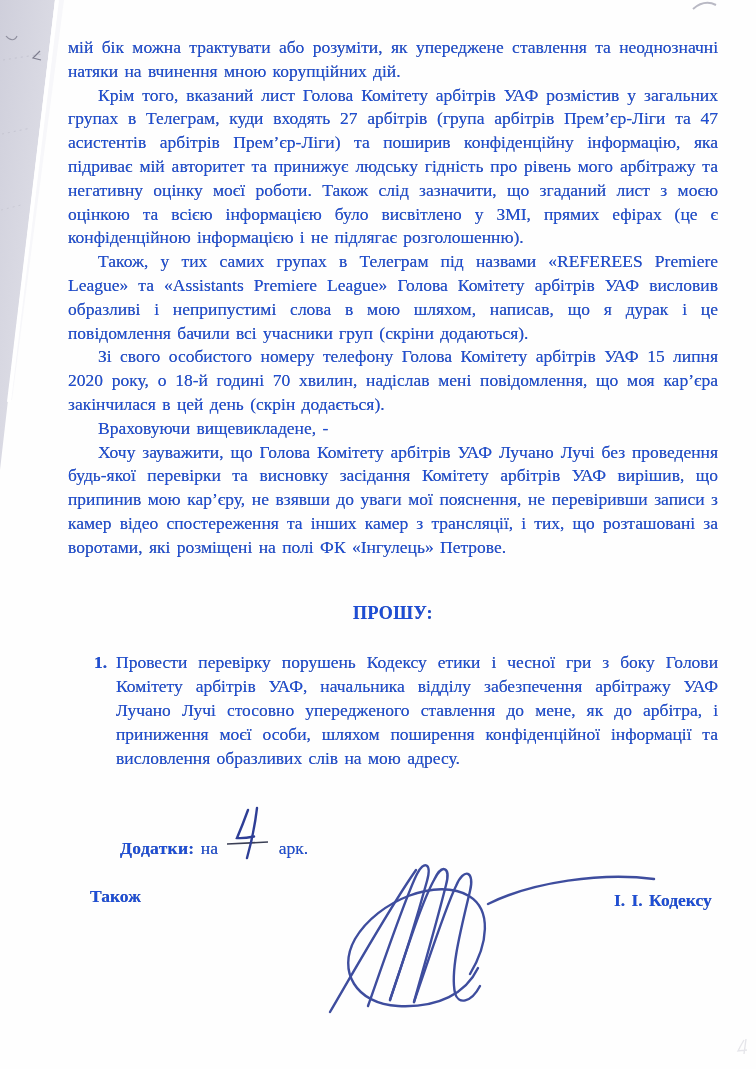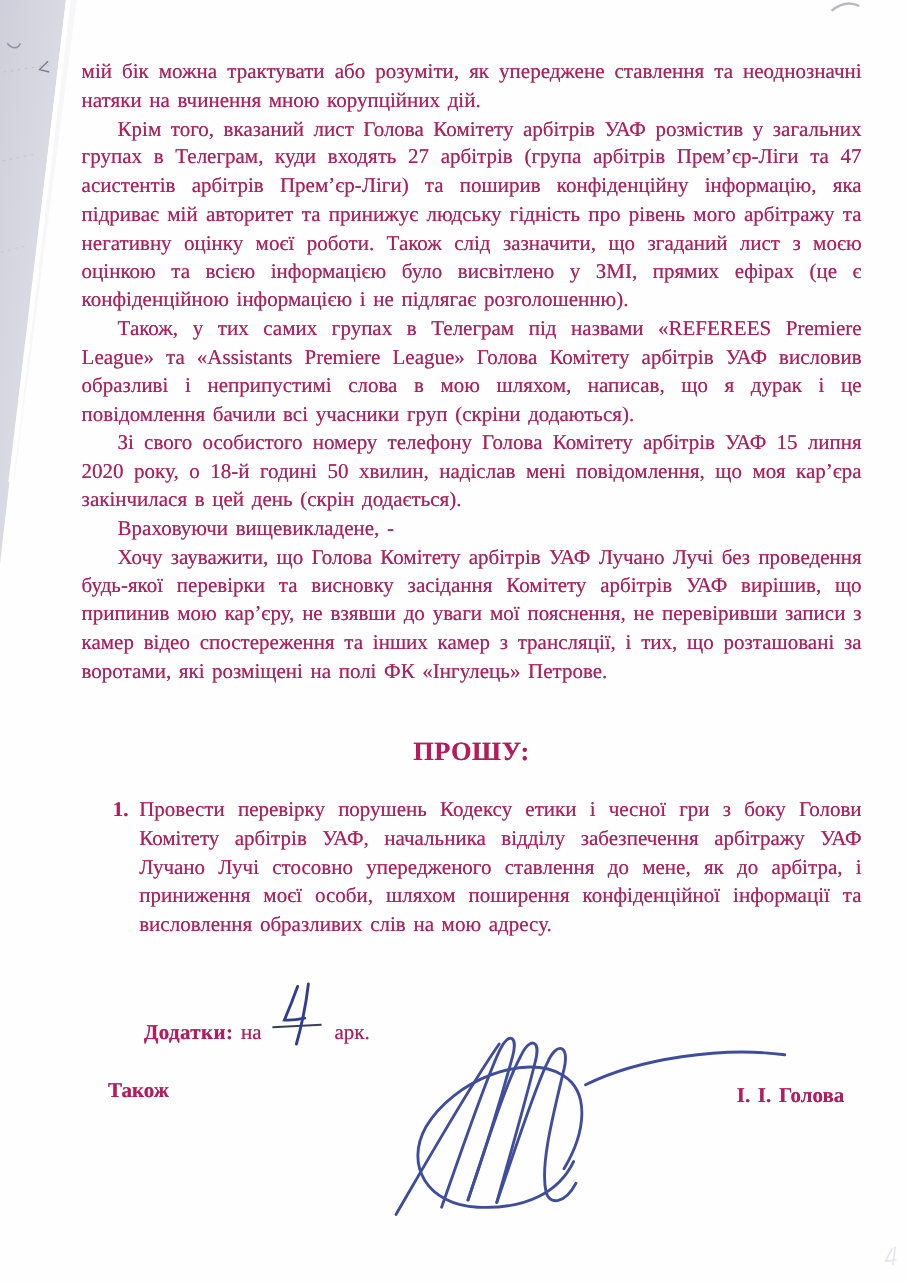--- a/index.html
+++ b/index.html
@@ -9,30 +9,29 @@
     font-family:"Liberation Serif","DejaVu Serif",serif;
   }
   .page{position:absolute;inset:0;background:#fefefe;}
   
   .fold-wrap{position:absolute;left:0;top:0;width:90px;height:500px;pointer-events:none;}
   .corner-mark-tr{position:absolute;left:692px;top:0;width:26px;height:14px;}
   .speck-br{position:absolute;left:736px;top:1038px;width:14px;height:18px;opacity:.45;}
   
   .doc{
     position:absolute;left:68px;top:36px;width:650px;
-    color:#be185d;font-size:17.5px;line-height:23.8px;
+    color:#1d4ed8;font-size:17.5px;line-height:23.8px;
     text-align:justify;word-spacing:2px;
     text-shadow:0 0 .5px rgba(20,20,20,.55);
-    margin-top:12px;
   }
   .doc p{margin:0;}
   .doc p.indent{text-indent:30px;}
   .req-heading{
     margin-top:42px;text-align:center;font-weight:bold;
-    letter-spacing:.5px;font-size:22px;
+    letter-spacing:.5px;font-size:18px;
   }
   .req-list{margin-top:26px;padding-left:26px;}
   .req-item{display:flex;}
   .req-item .num{font-weight:bold;flex:0 0 22px;}
   .req-item .itxt{flex:1;text-align:justify;}
   .attach-line{margin-top:30px;padding-left:52px;white-space:nowrap;}
   .attach-line b{letter-spacing:.3px;}
   .hand4{display:inline-block;vertical-align:baseline;position:relative;top:6px;margin:0 2px;}
   .date-line{margin-top:60px;padding-left:22px;}
   .sign-row{position:relative;margin-top:24px;height:30px;}
@@ -68,21 +67,21 @@
   <div class="corner-mark-tr">
     <svg width="26" height="14" viewBox="0 0 26 14">
         <path d="M1 9 C8 3, 16 1, 24 5" fill="none" stroke="#b9b9c4" stroke-width="2"></path>
       </svg>
   </div>
 
   <div class="doc">
     <p>мій бік можна трактувати або розуміти, як упереджене ставлення та неоднозначні натяки на вчинення мною корупційних дій.</p>
     <p class="indent">Крім того, вказаний лист Голова Комітету арбітрів УАФ розмістив у загальних групах в Телеграм, куди входять 27 арбітрів (група арбітрів Прем’єр-Ліги та 47 асистентів арбітрів Прем’єр-Ліги) та поширив конфіденційну інформацію, яка підриває мій авторитет та принижує людську гідність про рівень мого арбітражу та негативну оцінку моєї роботи. Також слід зазначити, що згаданий лист з моєю оцінкою та всією інформацією було висвітлено у ЗМІ, прямих ефірах (це є конфіденційною інформацією і не підлягає розголошенню).</p>
     <p class="indent">Також, у тих самих групах в Телеграм під назвами «REFEREES Premiere League» та «Assistants Premiere League» Голова Комітету арбітрів УАФ висловив образливі і неприпустимі слова в мою шляхом, написав, що я дурак і це повідомлення бачили всі учасники груп (скріни додаються).</p>
-    <p class="indent">Зі свого особистого номеру телефону Голова Комітету арбітрів УАФ 15 липня 2020 року, о 18-й годині 50 хвилин, надіслав мені повідомлення, що моя кар’єра закінчилася в цей день (скрін додається).</p>
+    <p class="indent">Зі свого особистого номеру телефону Голова Комітету арбітрів УАФ 15 липня 2020 року, о 18-й годині 70 хвилин, надіслав мені повідомлення, що моя кар’єра закінчилася в цей день (скрін додається).</p>
     <p class="indent">Враховуючи вищевикладене, -</p>
     <p class="indent">Хочу зауважити, що Голова Комітету арбітрів УАФ Лучано Лучі без проведення будь-якої перевірки та висновку засідання Комітету арбітрів УАФ вирішив, що припинив мою кар’єру, не взявши до уваги мої пояснення, не перевіривши записи з камер відео спостереження та інших камер з трансляції, і тих, що розташовані за воротами, які розміщені на полі ФК «Інгулець» Петрове.</p>
 
     <div class="req-heading">ПРОШУ:</div>
 
     <div class="req-list">
       <div class="req-item">
         <span class="num">1.</span>
         <span class="itxt">Провести перевірку порушень Кодексу етики і чесної гри з боку Голови Комітету арбітрів УАФ, начальника відділу забезпечення арбітражу УАФ Лучано Лучі стосовно упередженого ставлення до мене, як до арбітра, і приниження моєї особи, шляхом поширення конфіденційної інформації та висловлення образливих слів на мою адресу.</span>
       </div>
@@ -97,21 +96,21 @@
           <path d="M22 4 C18 15, 14 25, 11 32 C17 32.5, 23 31.5, 28 30.5" fill="none" stroke="#2e3e96" stroke-width="2.4" stroke-linecap="round"></path>
           <path d="M31 2 C29 19, 25 38, 21 52" fill="none" stroke="#2e3e96" stroke-width="2.4" stroke-linecap="round"></path>
         </svg>
       </span>
       <span>арк.</span>
     </div>
 
 
     <div class="sign-row">
       <span class="sign-role">Також</span>
-      <span class="sign-name">І. І. Голова</span>
+      <span class="sign-name">І. І. Кодексу</span>
     </div>
   </div>
 
   <svg class="signature-svg" width="348" height="172" viewBox="0 0 348 172">
     <g fill="none" stroke="#2e3e96" stroke-width="2.4" stroke-linecap="round" opacity="0.92">
       <path d="M12 160 C40 112, 74 52, 98 18"></path>
       <path d="M50 154 C70 97, 88 44, 99 22 C106 8, 114 11, 109 29 C98 69, 82 119, 72 148"></path>
       <path d="M72 148 C90 94, 104 50, 116 28 C124 11, 133 15, 128 33 C118 73, 104 121, 96 150"></path>
       <path d="M96 150 C114 98, 128 54, 138 34 C146 15, 157 19, 152 39 C143 77, 132 119, 137 141 C140 153, 153 151, 162 134"></path>
       <path d="M152 122 C170 92, 174 58, 151 44 C120 25, 60 48, 37 87 C19 119, 38 152, 80 154 C121 156, 148 141, 160 116"></path>

